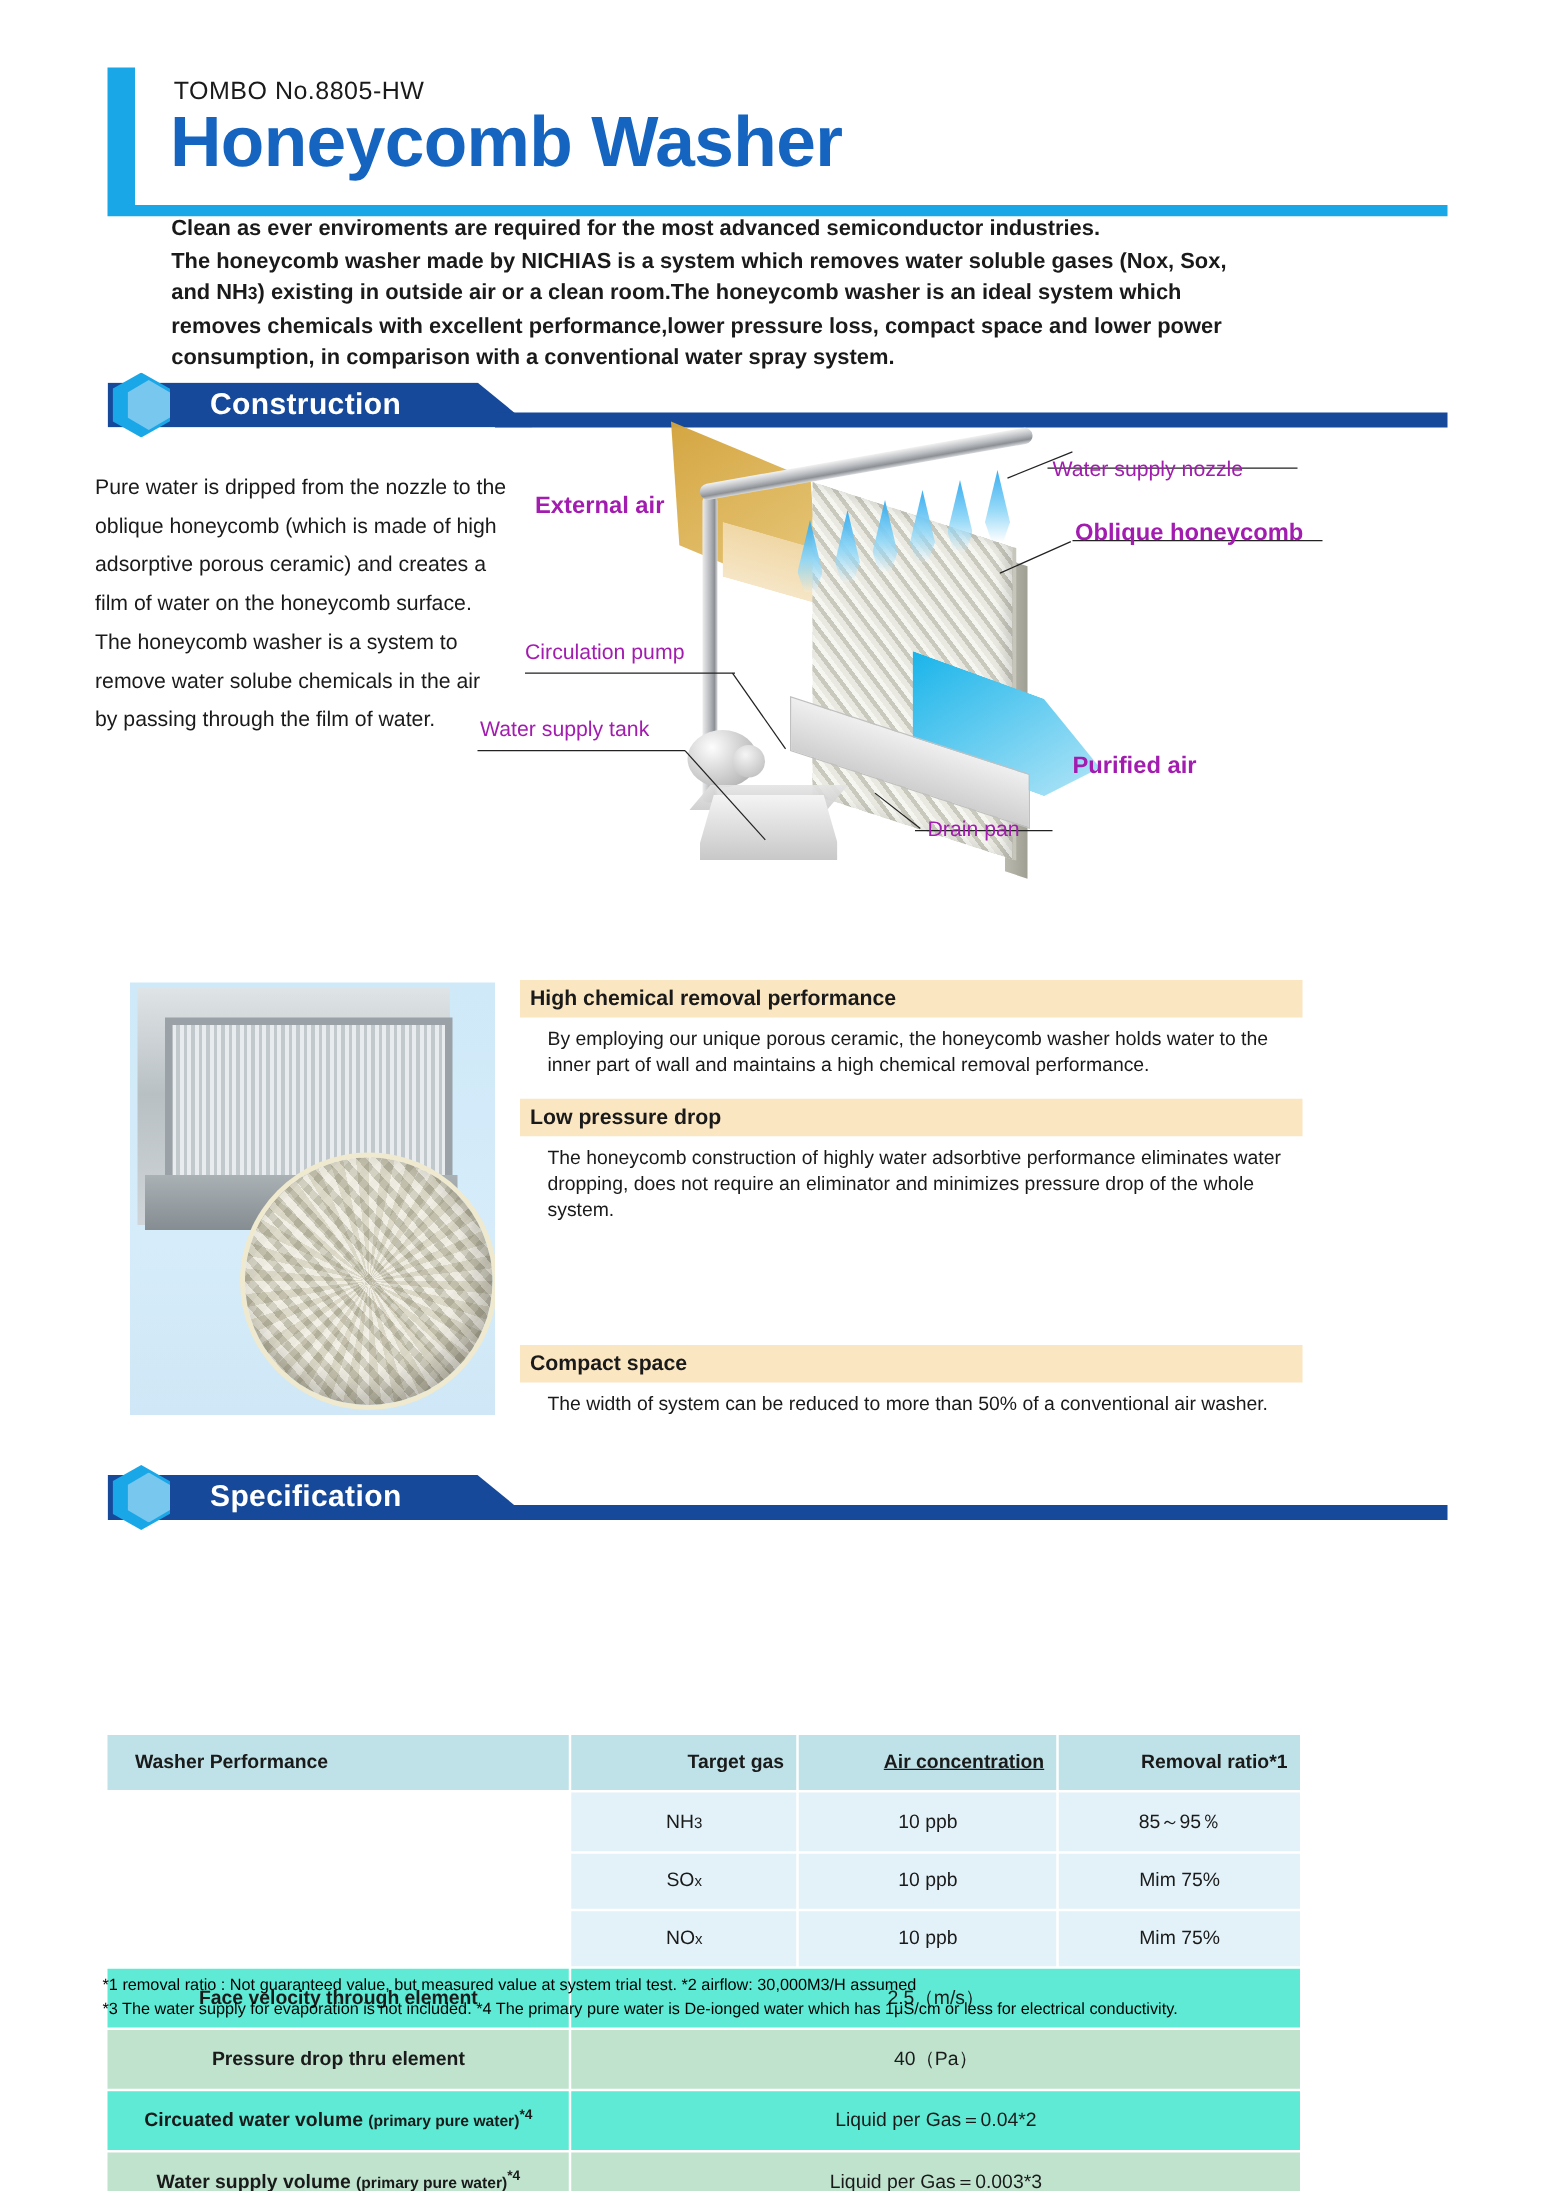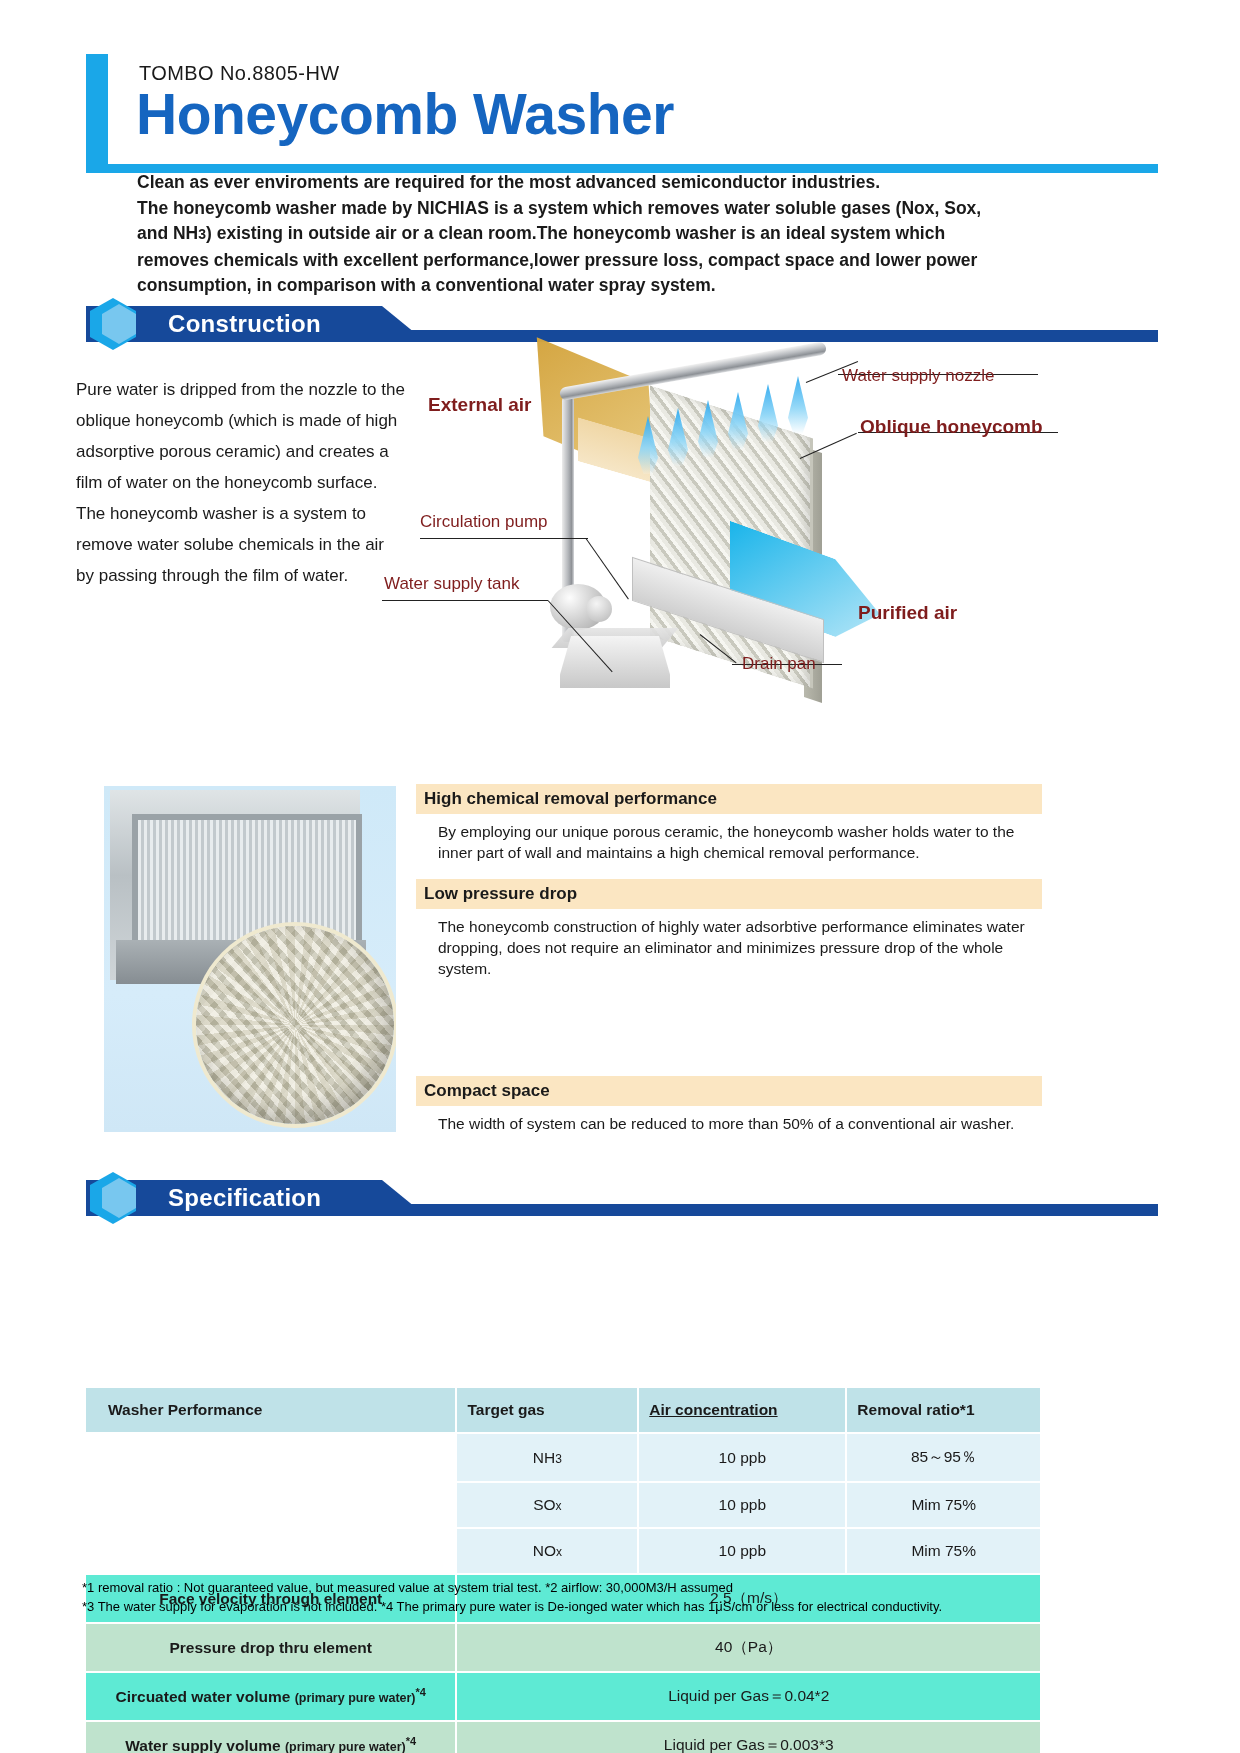--- a/index.html
+++ b/index.html
@@ -97,21 +97,21 @@
   .pump{position:absolute;left:150px;top:232px;width:56px;height:46px;border-radius:50%;
      background:radial-gradient(circle at 35% 30%,#fdfdfd,#bdbdbd 70%,#9a9a9a);}
   .pump2{position:absolute;left:186px;top:244px;width:26px;height:26px;border-radius:50%;
      background:radial-gradient(circle at 40% 30%,#f5f5f5,#b5b5b5);}
   .tank{position:absolute;left:160px;top:284px;width:110px;height:52px;
      background:linear-gradient(180deg,#f4f4f4,#c8c8c8);
      clip-path:polygon(10% 0,90% 0,100% 74%,100% 100%,0 100%,0 74%);}
   .tank-top{position:absolute;left:160px;top:276px;width:110px;height:20px;
      transform:skewX(-40deg);background:linear-gradient(180deg,#e4e4e4,#cbcbcb);opacity:.9;}
 
-  .dlabel{position:absolute;font-size:17px;color:#7f1d1d;white-space:nowrap;}
+  .dlabel{position:absolute;font-size:17px;color:#a21caf;white-space:nowrap;}
   .dlabel.b{font-weight:bold;font-size:19px;}
   .leader{position:absolute;background:#222;height:1px;}
 
   
   .adv-photo{position:absolute;left:104px;top:786px;width:292px;height:346px;
      background:linear-gradient(180deg,#cfe9f8,#d6ecfa 60%,#cfe7f6);
      overflow:hidden;}
   .photo-inner{position:absolute;left:6px;top:4px;width:250px;height:190px;
      background:linear-gradient(180deg,#dfe4e6,#b9c0c4 45%,#cfd5d8);}
   .photo-grid{position:absolute;left:22px;top:24px;width:218px;height:132px;
@@ -135,21 +135,21 @@
 
   .adv-item{position:absolute;left:416px;width:626px;}
   .adv-head{background:#fbe6c2;font-size:17px;font-weight:bold;color:#1a1a1a;
      padding:5px 6px 5px 8px;line-height:20px;}
   .adv-body{font-size:15.5px;line-height:21px;color:#1a1a1a;padding:7px 4px 0 22px;}
 
   
   .spec-table{position:absolute;left:84px;top:1386px;width:958px;
      border-collapse:separate;border-spacing:2px;font-size:15.5px;}
   .spec-table td{padding:13px 10px;vertical-align:middle;}
-  .th-blue{background:#bfe2e8;font-weight:bold;text-align:left;}
+  .th-blue{background:#bfe2e8;font-weight:bold;text-align:right;}
   .th-blue.left{text-align:left;padding-left:22px;}
   .cell-lightblue{background:#e2f2f8;text-align:center;}
   .cell-empty{background:#ffffff;}
   .row-yellow td{background:#5eead4;}
   .row-green td{background:#bfe3cd;}
   .lbl{font-weight:bold;text-align:center;}
   .val{text-align:center;}
   .small{font-size:12.5px;font-weight:bold;}
   sup{font-size:11px;}
   .sub{font-size:12px;}

